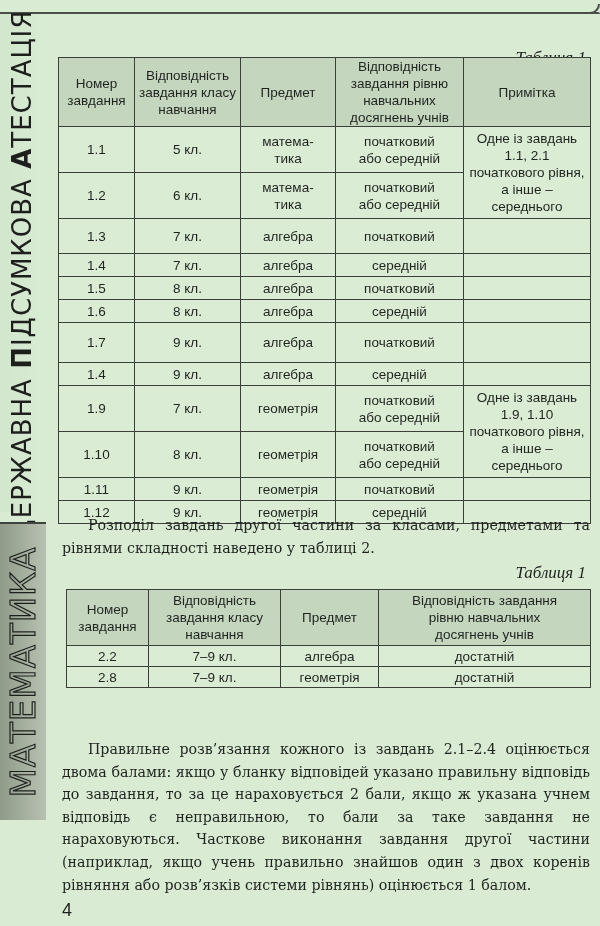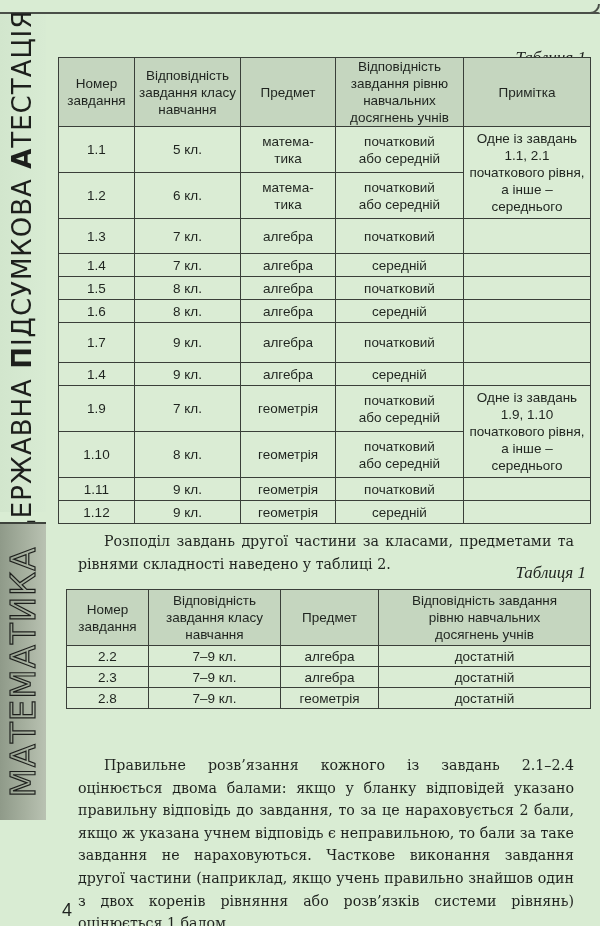--- a/index.html
+++ b/index.html
@@ -56,21 +56,21 @@
     border:1.5px solid #3a3f39; text-align:center; vertical-align:middle;
     padding:0 3px; line-height:17px; font-weight:normal;
   }
   th { background:#c5d6bf; }
   td { background:#daecd4; }
   .para {
     position:absolute; left:62px; width:528px;
     font-family:"DejaVu Serif", serif; font-size:14.2px; line-height:22.6px;
     color:#1f231f; text-align:justify; margin:0;
   }
-  .para p { margin:16px; text-indent:26px; text-align-last:left; }
+  .para p { margin:0; text-indent:26px; text-align-last:left; }
   .page-num {
     position:absolute; left:62px; top:900px; font-size:18px; color:#1f231f;
   }
 </style>
 </head>
 <body>
 
 <div class="top-rule"></div>
 
 <div class="side-upper">
@@ -203,26 +203,20 @@
     <th>Предмет</th>
     <th style="padding:0 22px">Відповідність завдання рівню навчальних досягнень учнів</th>
   </tr>
   <tr style="height:21px">
     <td>2.2</td>
     <td>7–9 кл.</td>
     <td>алгебра</td>
     <td>достатній</td>
   </tr>
   <tr style="height:21px">
-    <td>2.3</td>
-    <td>7–9 кл.</td>
-    <td>алгебра</td>
-    <td>достатній</td>
-  </tr>
-  <tr style="height:21px">
     <td>2.8</td>
     <td>7–9 кл.</td>
     <td>геометрія</td>
     <td>достатній</td>
   </tr>
 </tbody>
   </table>
 
 <div class="para" style="top:738px;">
   <p>Правильне розв’язання кожного із завдань 2.1–2.4 оцінюється двома балами: якщо у бланку відповідей указано правильну відповідь до завдання, то за це нараховується 2 бали, якщо ж указана учнем відповідь є неправильною, то бали за таке завдання не нараховуються. Часткове виконання завдання другої частини (наприклад, якщо учень правильно знайшов один з двох коренів рівняння або розв’язків системи рівнянь) оцінюється 1 балом.</p>

